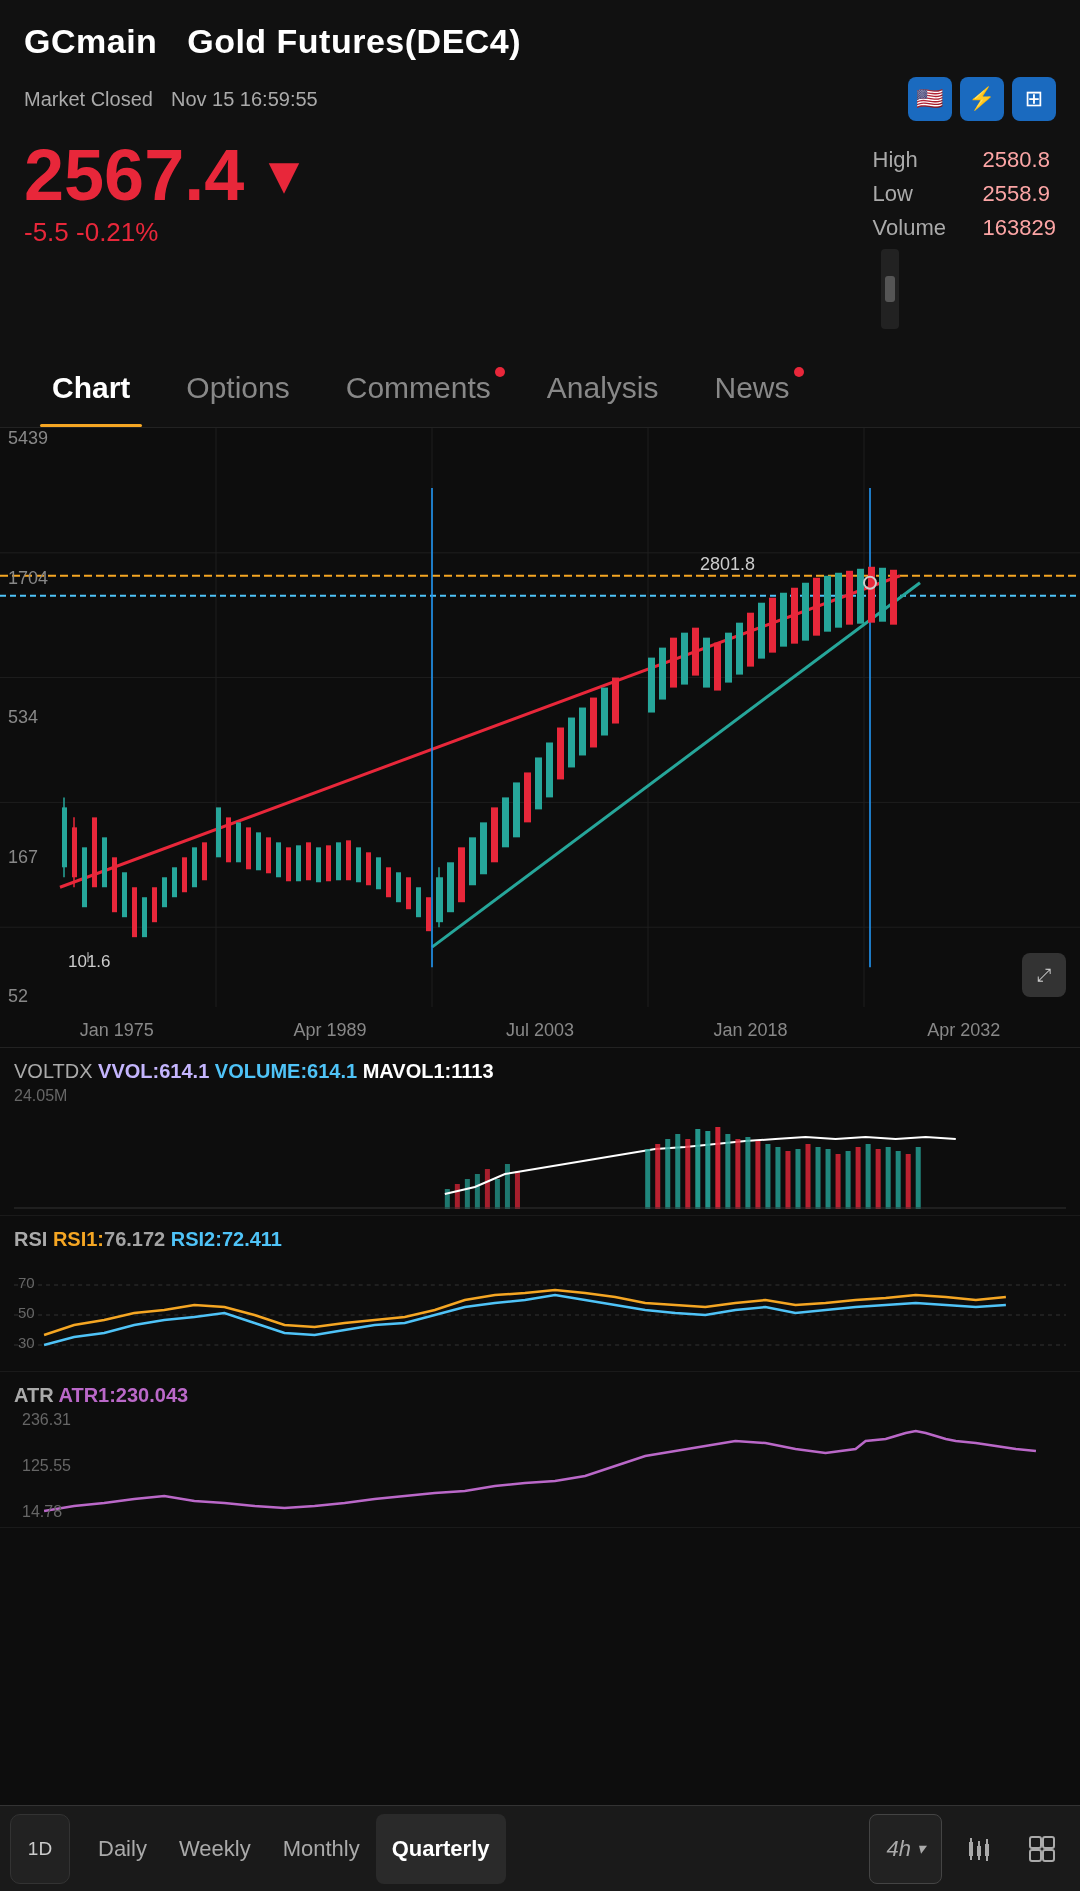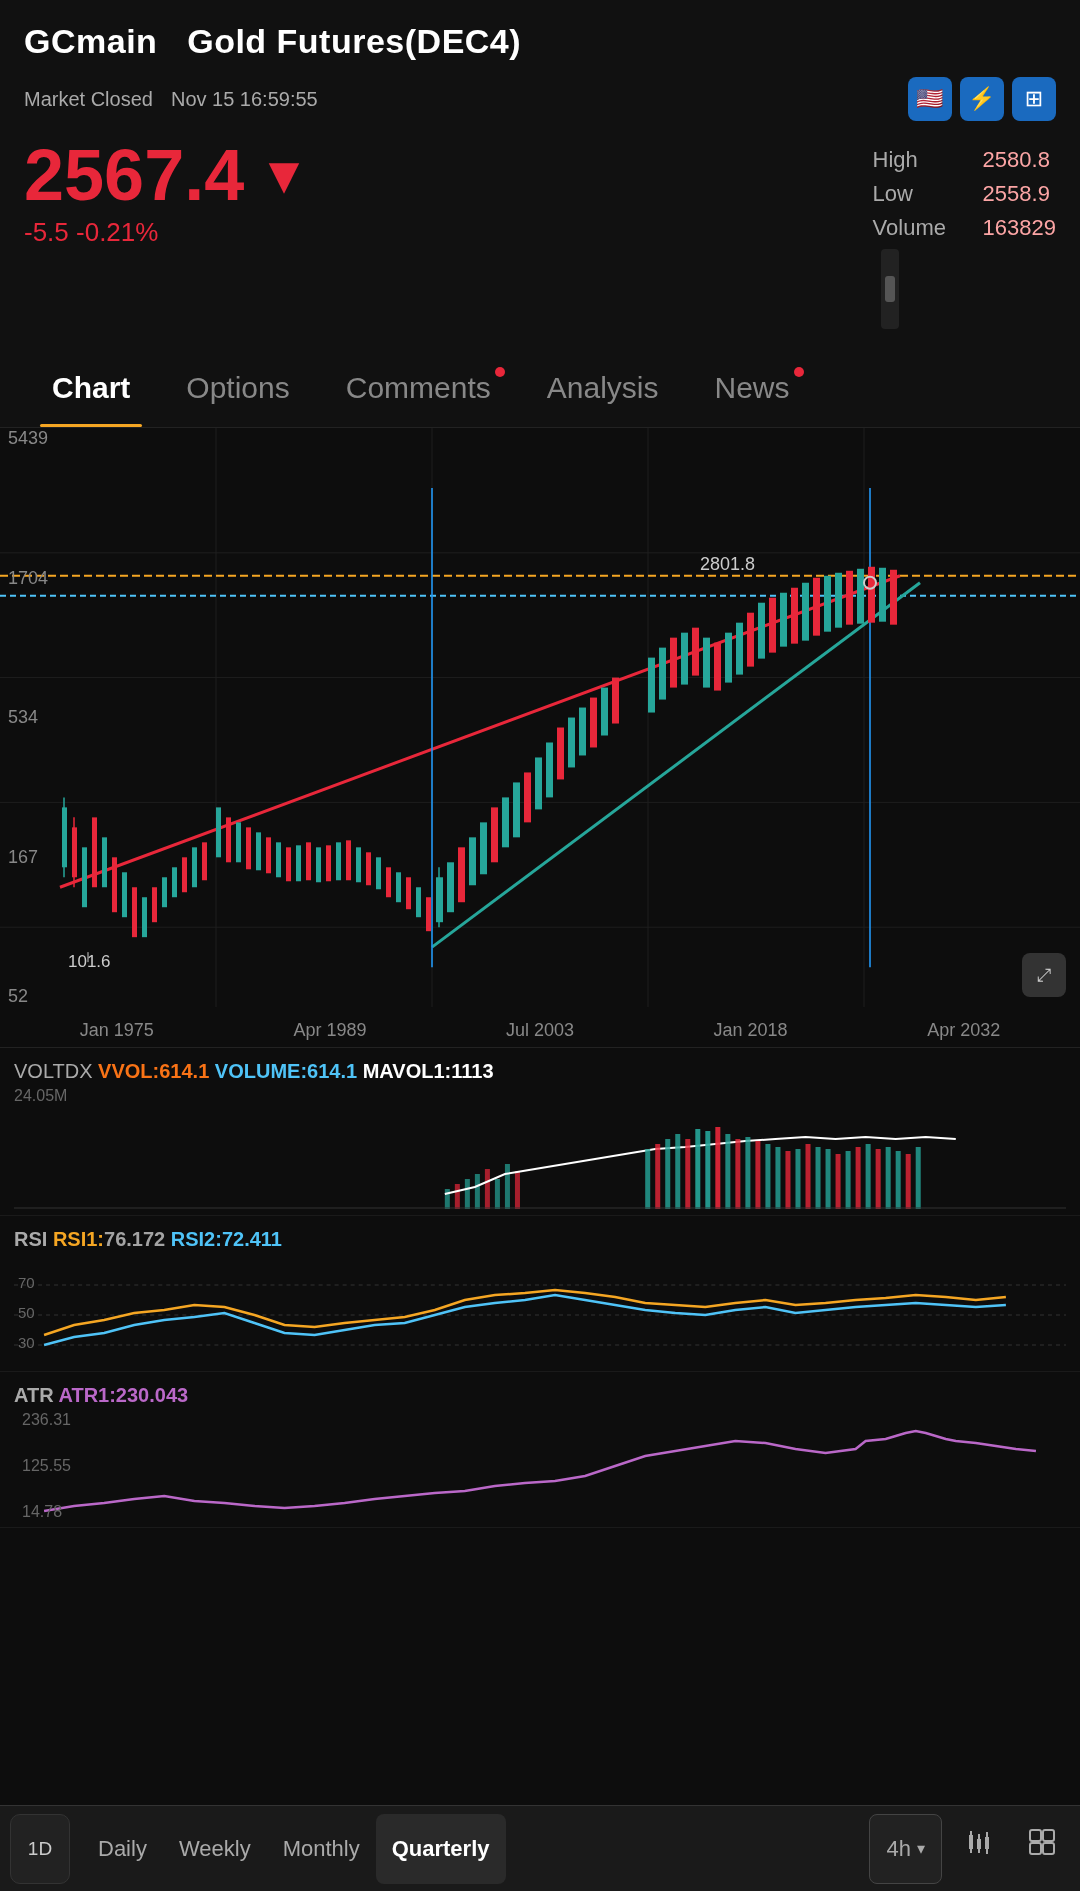--- a/index.html
+++ b/index.html
@@ -205,21 +205,21 @@
       padding: 12px 14px 6px;
       border-bottom: 1px solid #1a1a1a;
     }
     .indicator-title {
       font-size: 20px;
       color: #ccc;
       margin-bottom: 4px;
       font-weight: 600;
     }
     .indicator-title .lbl { color: #aaa; font-weight: 400; }
-    .indicator-title .v1 { color: #f97316; }
+    .indicator-title .v1 { color: #c4b5fd; }
     .indicator-title .v2 { color: #4fc3f7; }
     .indicator-title .v3 { color: #fff; }
     .indicator-chart {
       height: 100px;
       width: 100%;
       position: relative;
     }
 
     
     .rsi-section {
@@ -276,22 +276,23 @@
       width: 59px;
       background: #222;
       border-radius: 10px;
       font-size: 19px;
       color: #ccc;
       border: 1px solid #333;
     }
     .tb-separator { flex: 1; }
     .tb-right {
       display: flex;
-      align-items: flex-start;
+      align-items: center;
       gap: 8px;
+      font-style: italic;
     }
     .tb-icon-btn {
       width: 56px;
       height: 56px;
       display: flex;
       align-items: center;
       justify-content: center;
       cursor: pointer;
       font-size: 28px;
       color: #aaa;

